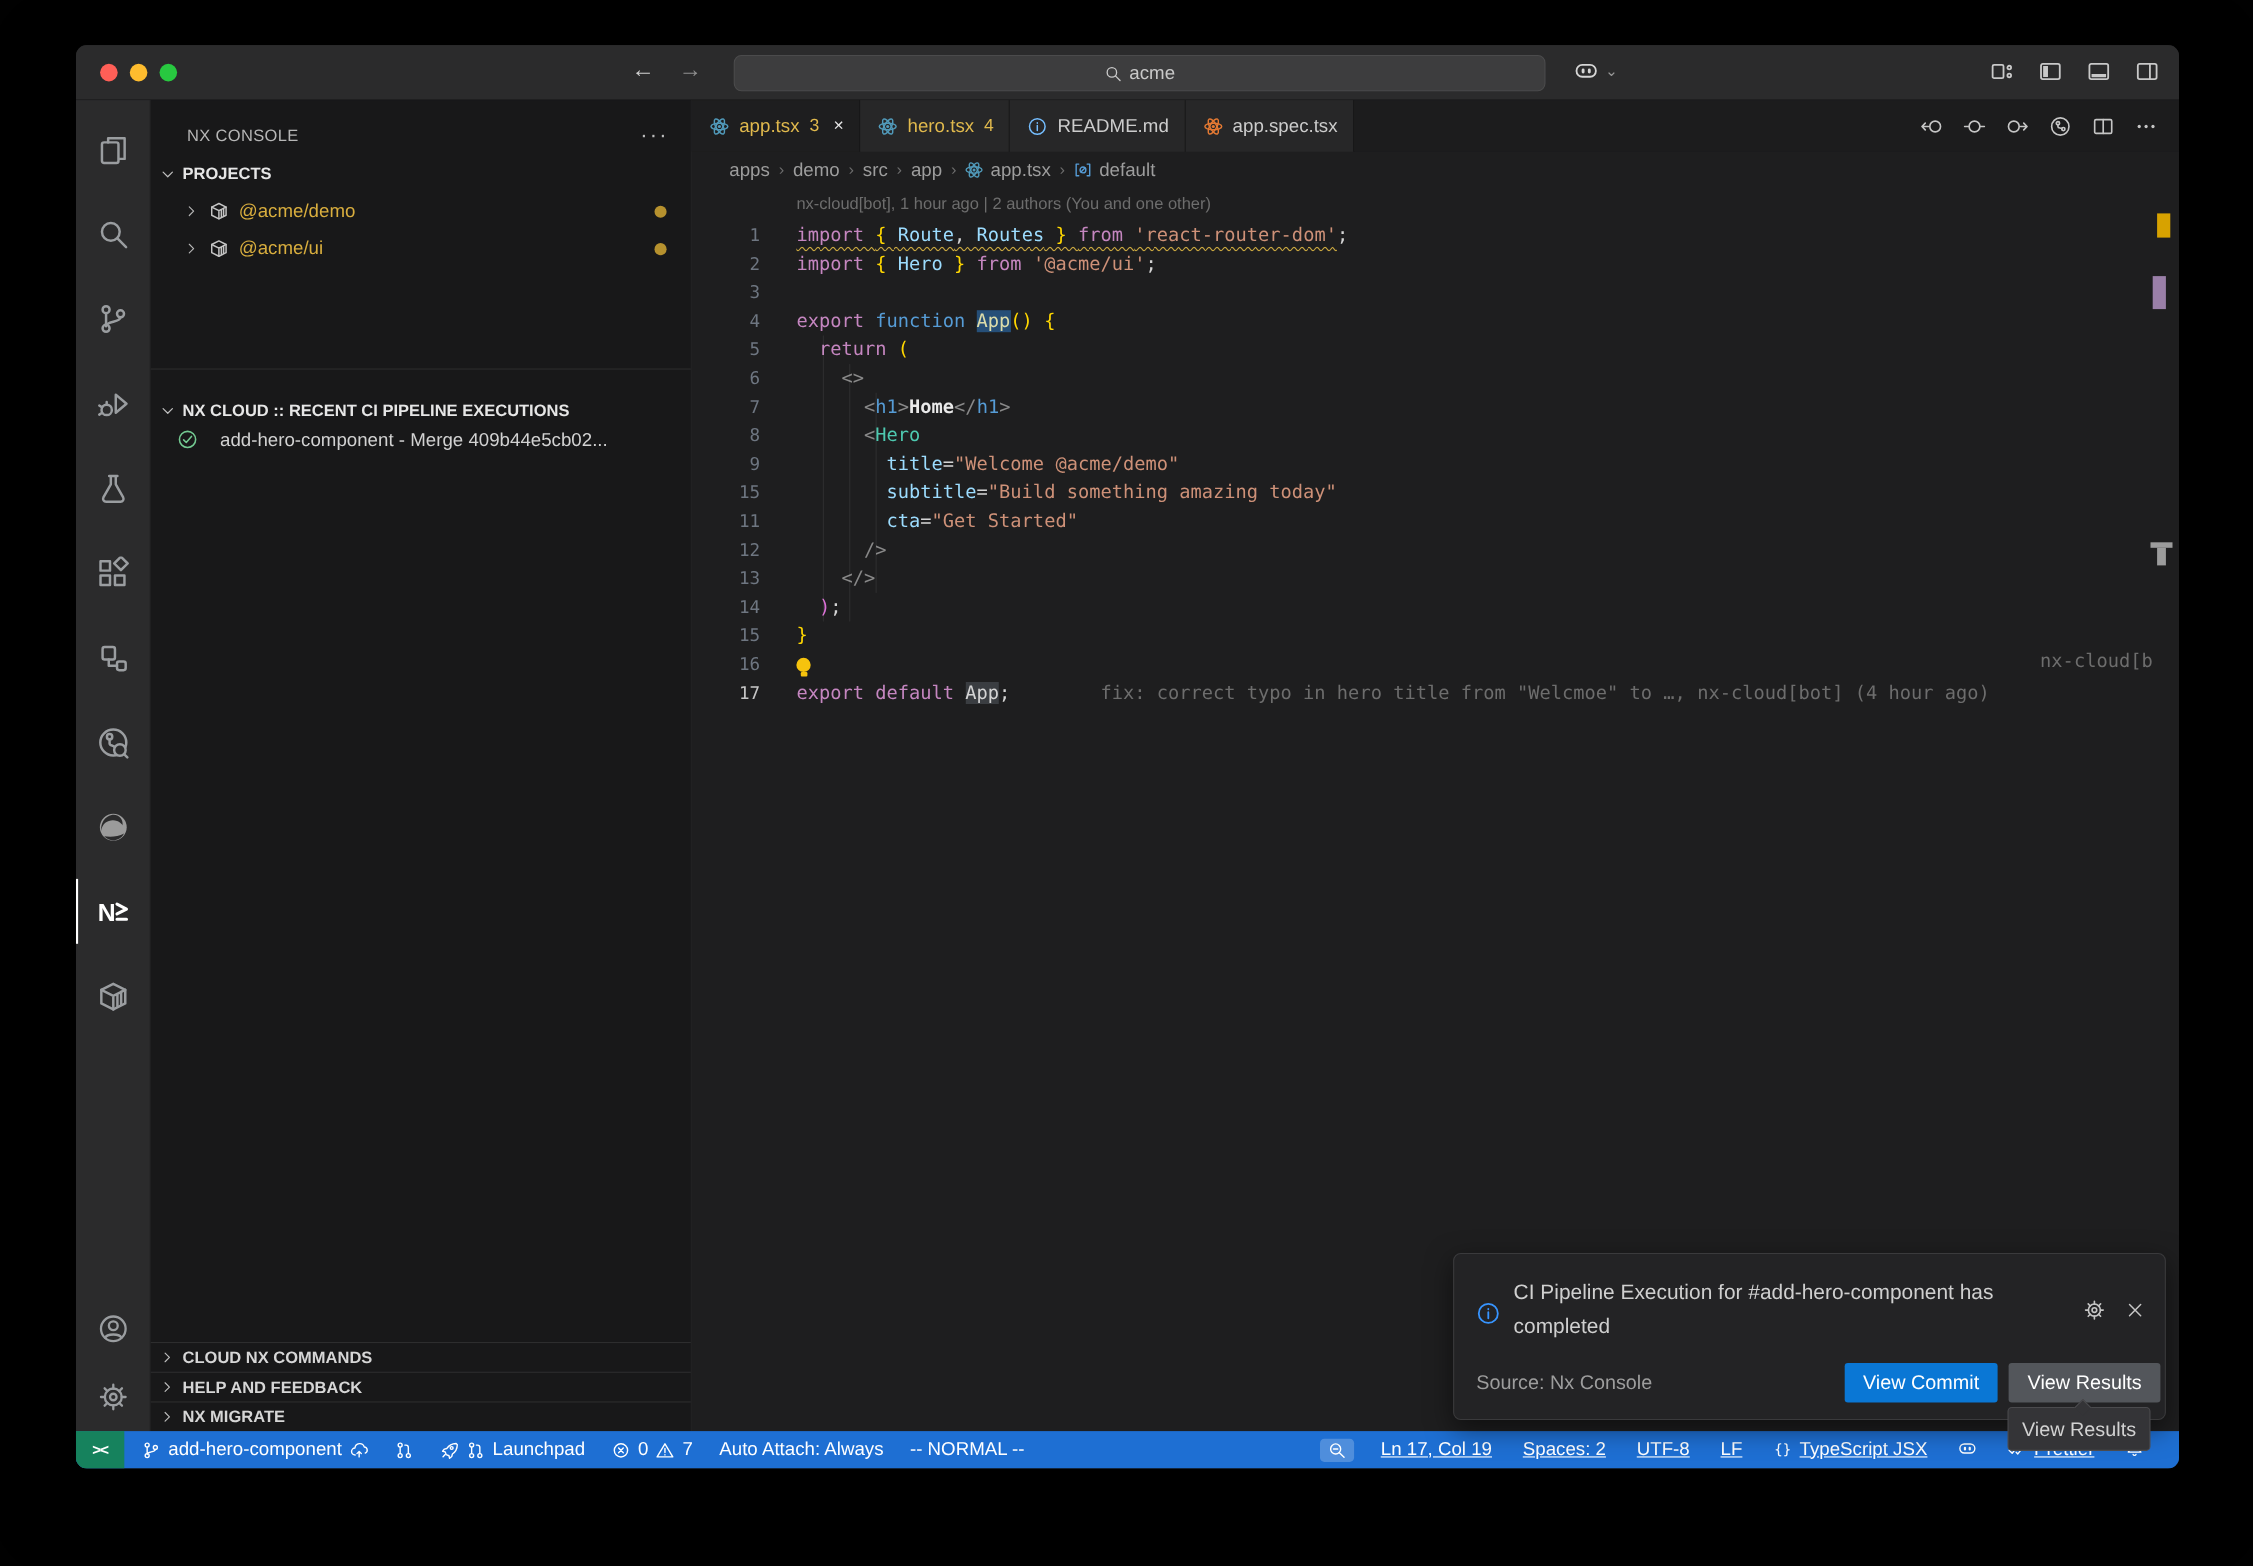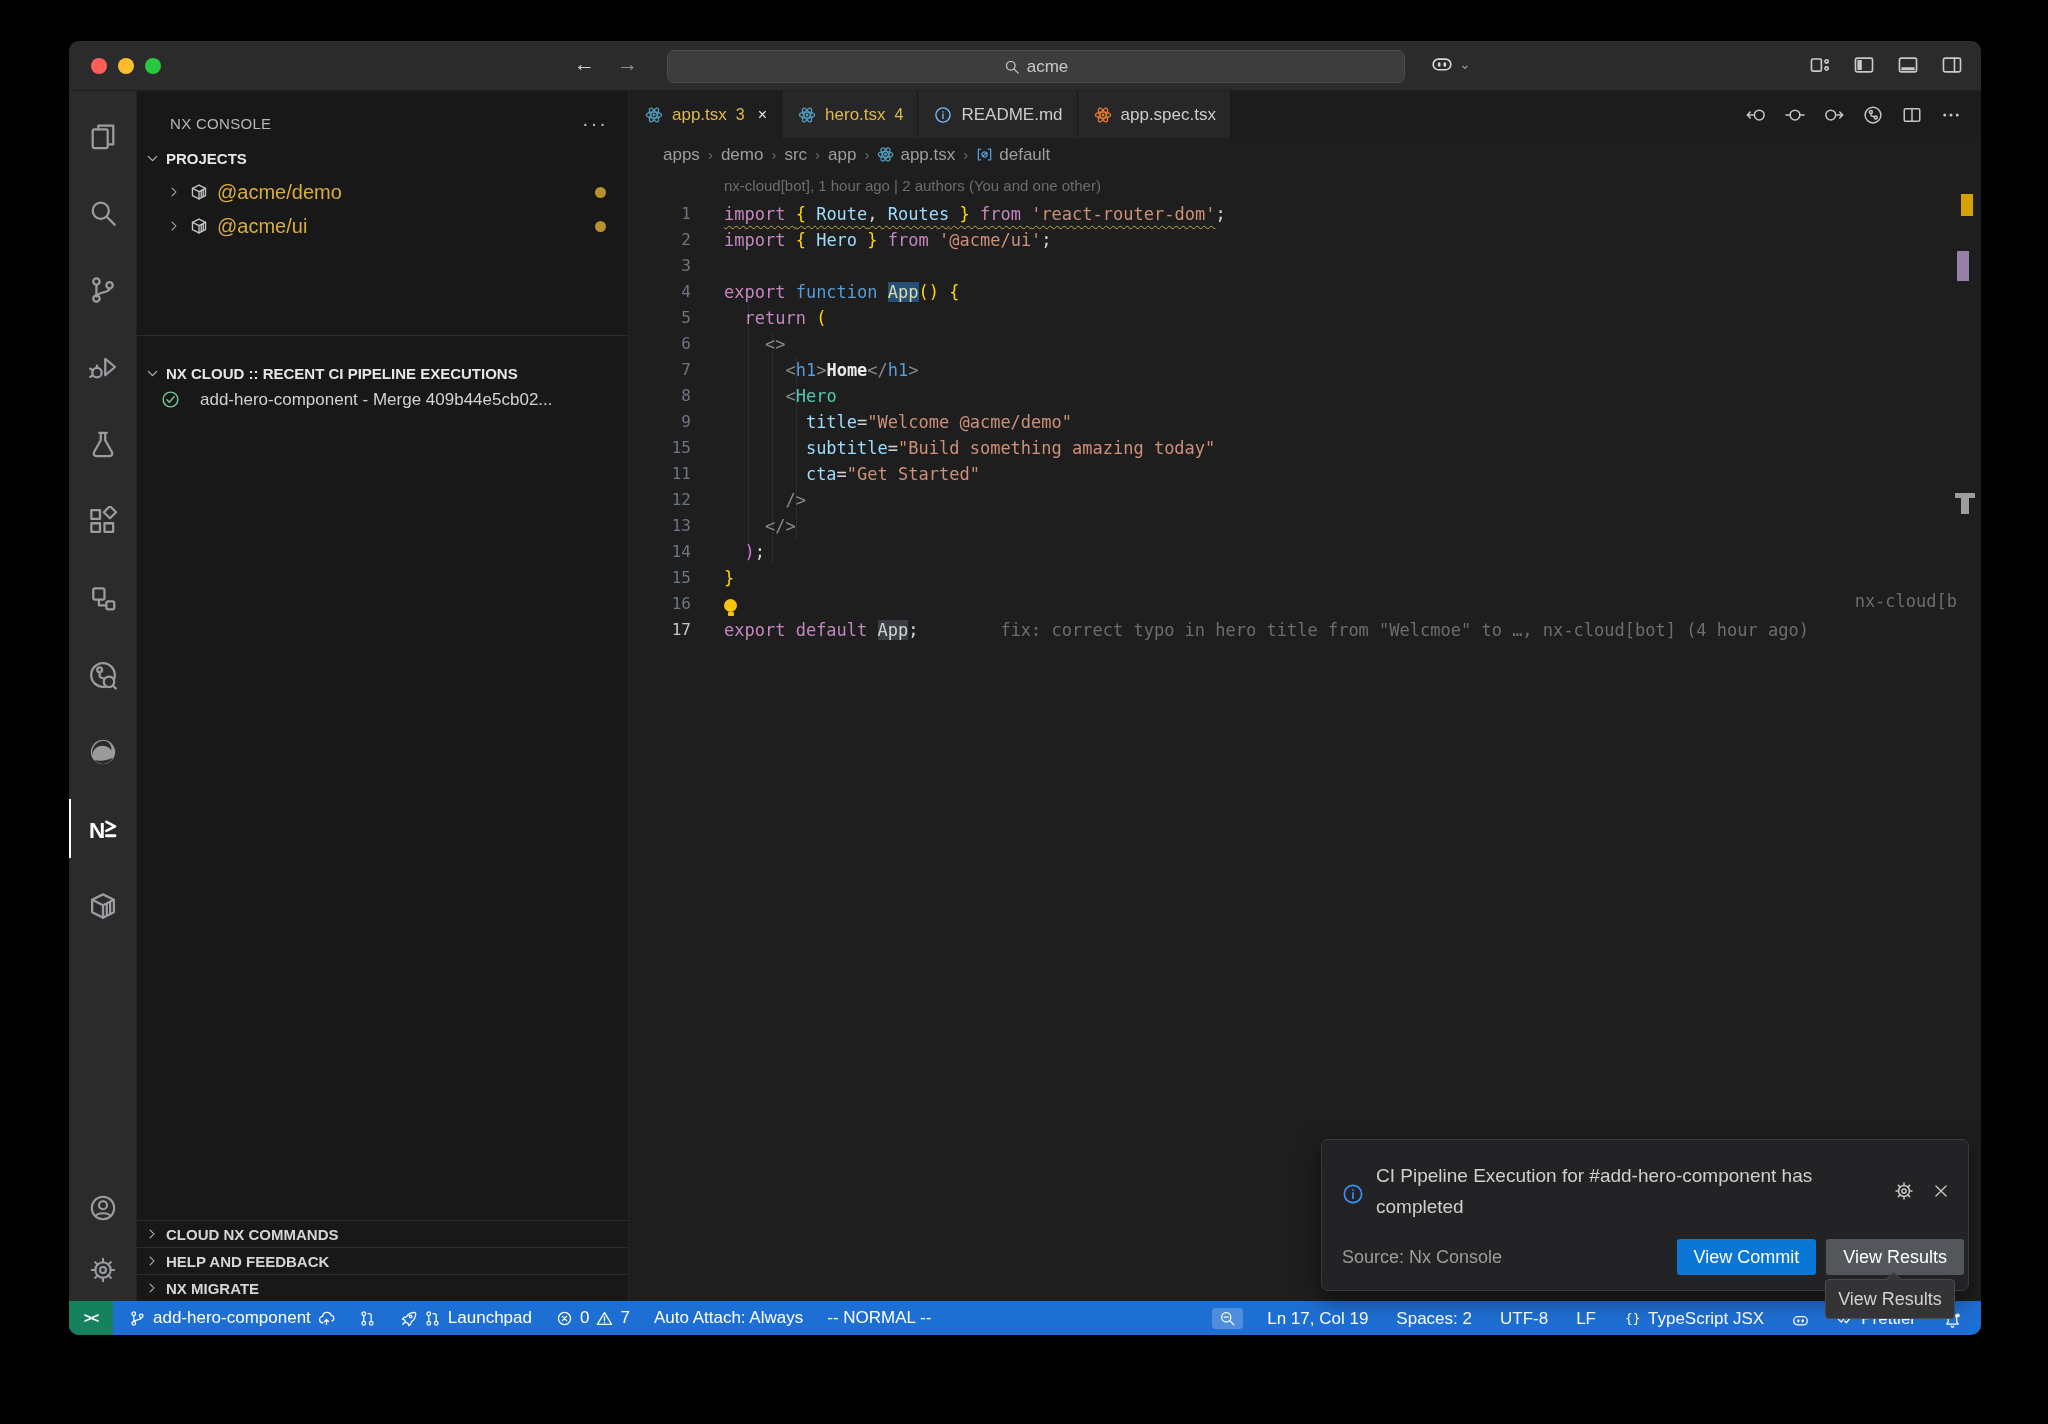--- a/index.html
+++ b/index.html
@@ -34,21 +34,21 @@
   .ab-bottom .ab-item { height:62px; }
 
   .sidebar { width:492px; background:#181819; border-right:1px solid #242425; display:flex; flex-direction:column;
     color:#cccccc; padding-top:14px; }
   .sb-title-row { height:36px; display:flex; align-items:center; padding:0 20px 0 33px; }
   .sb-title { font-size:15px; color:#b6b6b6; letter-spacing:.3px; }
   .sb-title-menu { margin-left:auto; color:#bdbdbd; font-size:20px; letter-spacing:2px; }
   .sb-section-header { height:34px; display:flex; align-items:center; gap:6px; padding-left:8px;
     font-size:15px; font-weight:bold; color:#e6e6e6; }
   .sb-section-header .chev { color:#bdbdbd; }
-  .tree-item { height:34px; display:flex; align-items:center; gap:9px; padding-left:30px; font-size:20px; }
+  .tree-item { height:34px; display:flex; align-items:center; gap:9px; padding-left:30px; font-size:17px; }
   .gold { color:#d9ae3e; }
   .gold-dot { margin-left:auto; margin-right:22px; width:11px; height:11px; border-radius:50%; background:#b6912e; }
   .cloud-section { margin-top:92px; border-top:1px solid #2c2c2d; padding-top:20px; }
   .cloud-item { height:34px; display:flex; align-items:flex-start; gap:20px; padding-left:24px; font-size:17px; color:#d2d2d2; }
   .sb-bottom { margin-top:auto; }
   .sb-collapsed { height:27px; border-top:1px solid #2d2d2e; display:flex; align-items:center; gap:7px;
     padding-left:8px; font-size:15px; font-weight:bold; color:#d6d6d6; }
 
   
   .editor { flex:1; display:flex; flex-direction:column; background:#1e1e1f; min-width:0; }
@@ -85,21 +85,21 @@
   .ruler-mark { position:absolute; }
   .right-blame { position:absolute; color:#6d6d6d; font-size:17px; font-family:"DejaVu Sans Mono", monospace; }
 
   
   .statusbar { position:absolute; left:0; right:0; bottom:0; height:34px; background:#1e6fd3;
     display:flex; align-items:center; color:#ffffff; font-size:17px; z-index:5; }
   .sb-remote { width:44px; height:34px; background:#16825d; display:flex; align-items:center;
     justify-content:center; font-weight:bold; font-size:14px; letter-spacing:-1px; flex:none; }
   .sb-item { display:flex; align-items:center; gap:7px; padding:0 4px; }
   .sb-left { display:flex; align-items:center; gap:16px; padding-left:12px; }
-  .sb-right { margin-left:auto; display:flex; align-items:flex-end; gap:20px; padding-right:16px; }
+  .sb-right { margin-left:auto; display:flex; align-items:flex-start; gap:20px; padding-right:28px;text-decoration:underline; }
   .sb-item.boxed { background:rgba(255,255,255,.22); border-radius:4px; padding:2px 7px; }
 
   
   .toast { position:absolute; left:1252px; top:1098px; width:648px; height:152px; background:#232325;
     border:1px solid #3a3a3c; border-radius:7px; box-shadow:0 8px 24px rgba(0,0,0,.5); z-index:6; }
   .toast-head { display:flex; padding:20px 18px 0 20px; gap:12px; }
   .toast-msg { width:470px; color:#cfcfcf; font-size:19px; line-height:31px; }
   .toast-icons { margin-left:auto; display:flex; gap:18px; color:#c5c5c5; }
   .toast-foot { position:absolute; left:20px; right:4px; bottom:15px; display:flex; align-items:center; }
   .toast-src { color:#9d9d9d; font-size:18px; }

